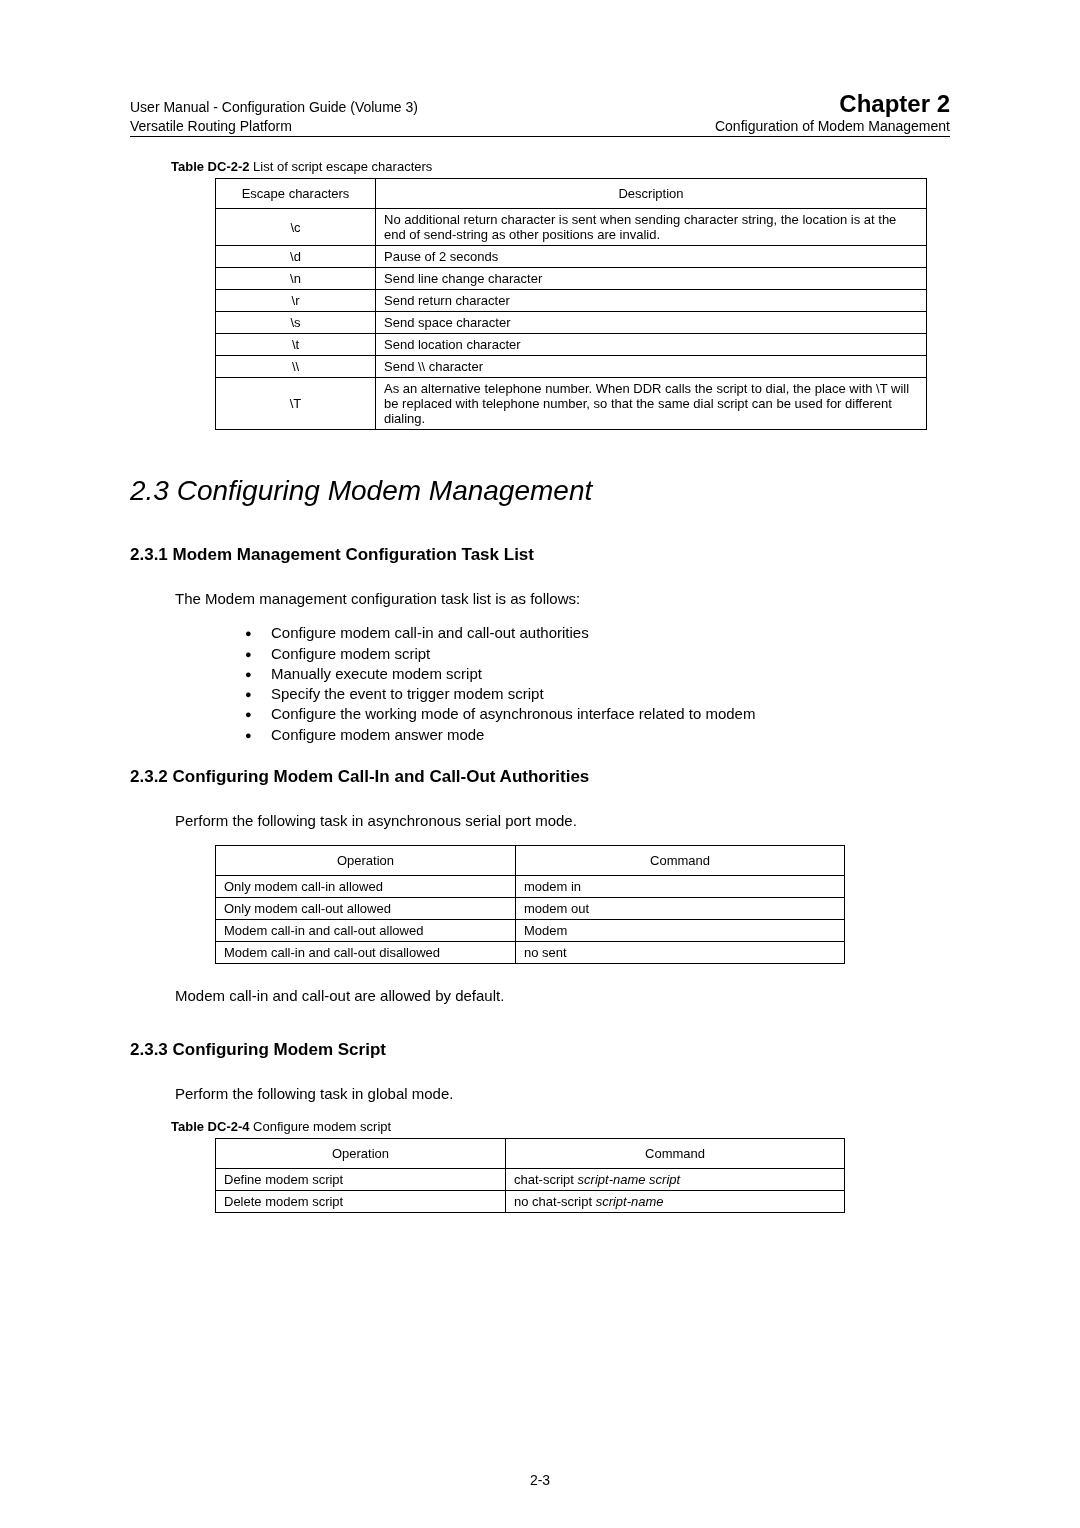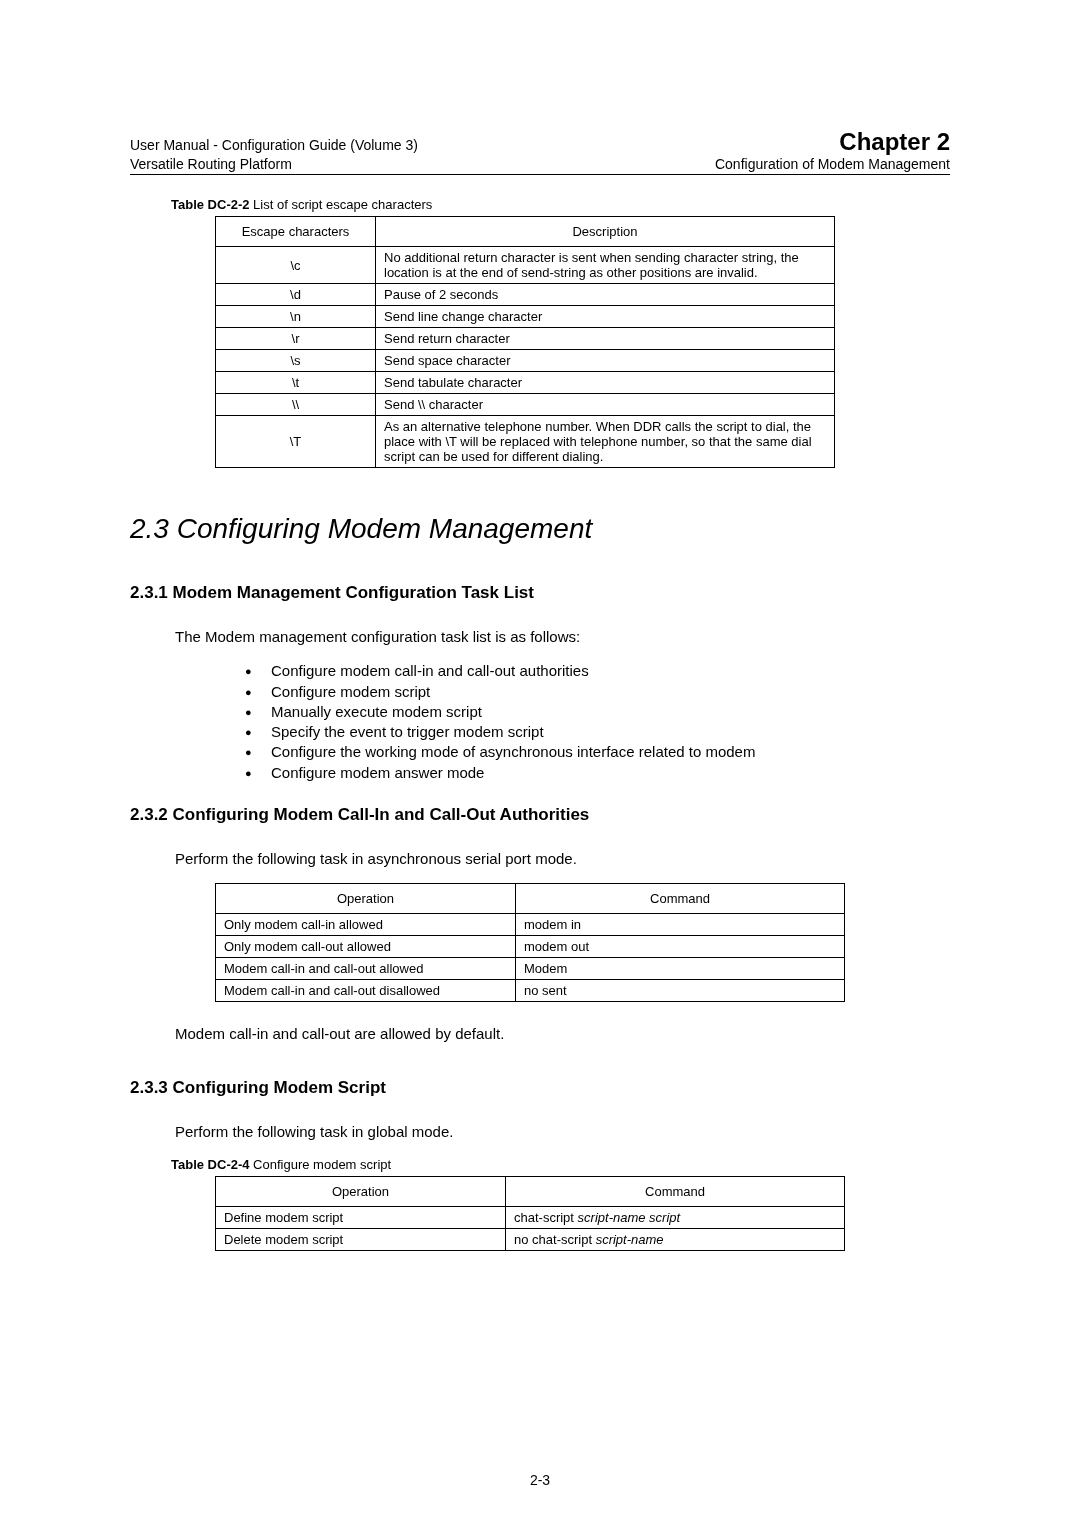--- a/index.html
+++ b/index.html
@@ -1,26 +1,26 @@
 <!DOCTYPE html>
 <html><head>
   <meta charset="utf-8">
   <style>
     * { margin: 0; padding: 0; box-sizing: border-box; }
     body { font-family: Arial, Helvetica, sans-serif; background: #fff; width: 1080px; height: 1528px; position: relative; }
     .page { padding: 90px 130px 0 130px; }
-    .header { border-bottom: 1.5px solid #000; padding-bottom: 2px; margin-bottom: 22px; margin-top: 38px; }
+    .header { border-bottom: 1.5px solid #000; padding-bottom: 2px; margin-bottom: 22px; }
     .header-row { display: flex; justify-content: space-between; align-items: baseline; }
     .header-left { font-size: 14px; }
     .header-right-chapter { font-size: 24px; font-weight: bold; }
     .header-right-sub { font-size: 14px; }
     .table-caption { font-size: 13px; margin-bottom: 4px; margin-left: 41px; }
     .table-caption-bold { font-weight: bold; }
     table { border-collapse: collapse; margin-left: 85px; margin-bottom: 22px; }
-    table.t1 { width: 620px; }
+    table.t1 { width: 712px; }
     table.t2 { width: 630px; }
     table.t3 { width: 630px; }
     th, td { border: 1px solid #000; font-size: 13px; padding: 3px 8px; vertical-align: middle; }
     th { font-weight: normal; text-align: center; padding: 7px 8px; }
     .t1 td:first-child { text-align: center; width: 160px; }
     .t1 th:first-child { width: 160px; }
     .t2 td:first-child, .t2 th:first-child { width: 300px; }
     .t3 td:first-child, .t3 th:first-child { width: 290px; }
     .section-h2 { font-size: 28px; font-weight: normal; margin: 45px 0 38px 0; font-style: italic; }
     .section-h3 { font-size: 17px; font-weight: bold; margin: 0 0 24px 0; }
@@ -74,21 +74,21 @@
       <tr>
           <td>\r</td>
           <td>Send return character</td>
         </tr>
       <tr>
           <td>\s</td>
           <td>Send space character</td>
         </tr>
       <tr>
           <td>\t</td>
-          <td>Send tabulate character</td>
+          <td>Send location character</td>
         </tr>
       <tr>
           <td>\\</td>
           <td>Send \\ character</td>
         </tr>
       <tr>
           <td>\T</td>
           <td>As an alternative telephone number. When DDR calls the script to dial, the place with \T will be replaced with telephone number, so that the same dial script can be used for different dialing.</td>
         </tr>
     </tbody>

